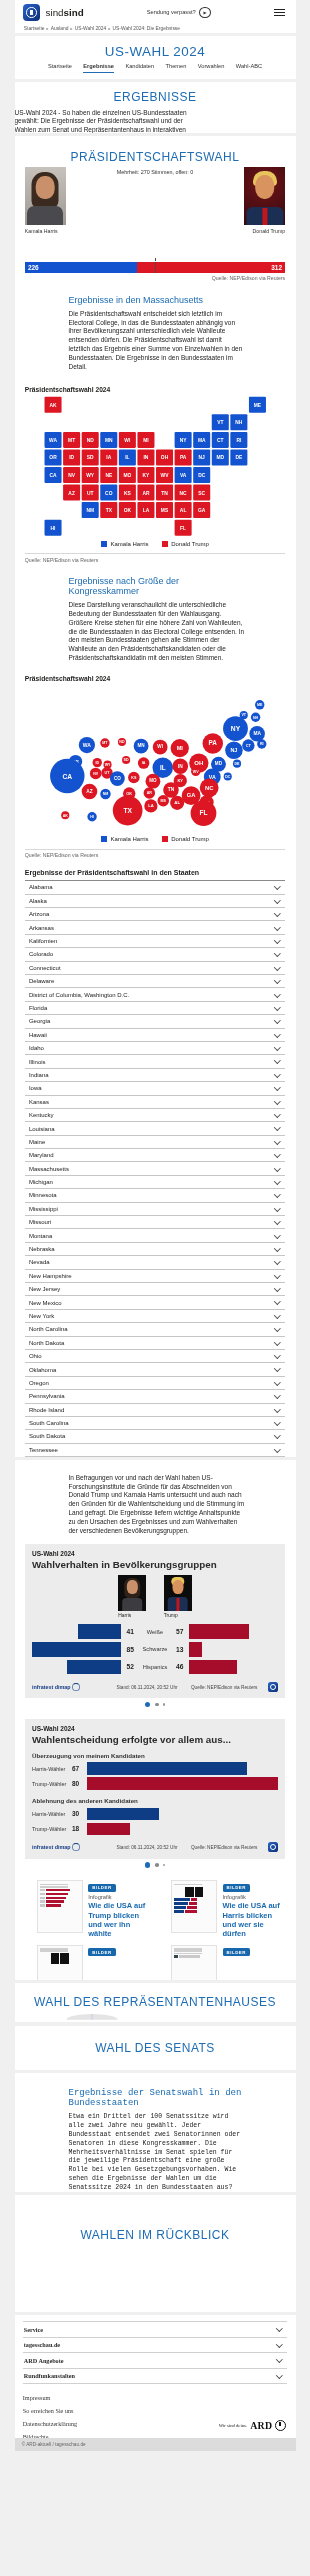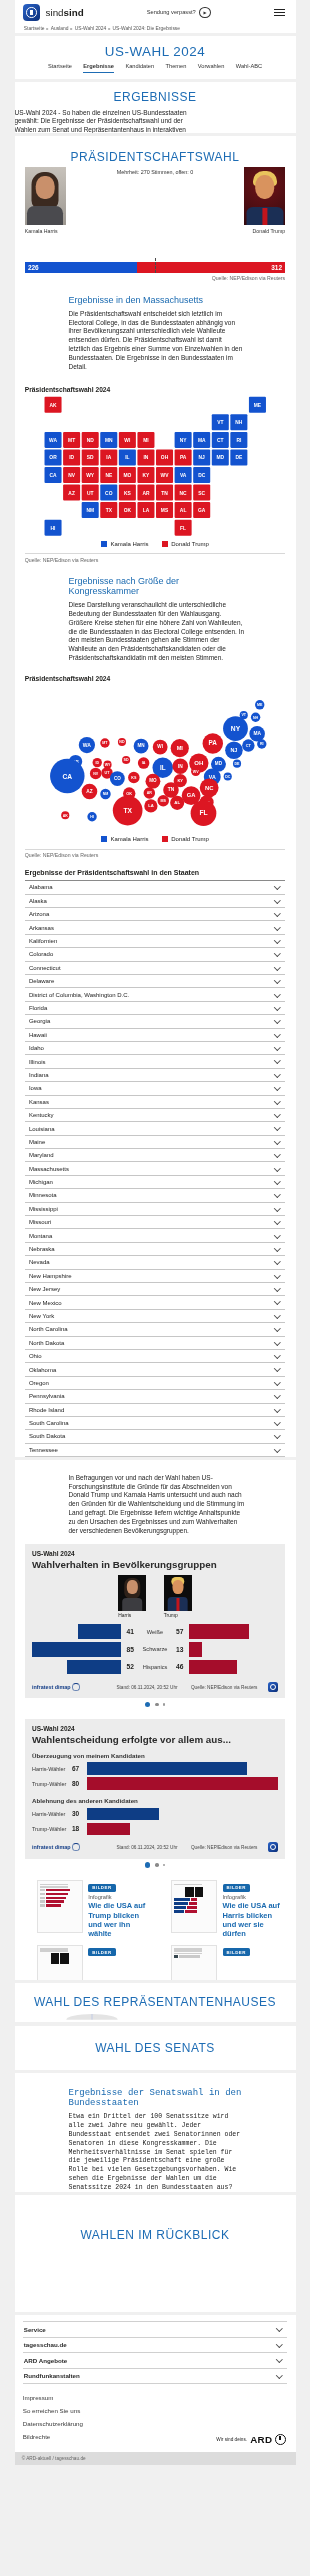--- a/index.html
+++ b/index.html
@@ -129,21 +129,21 @@
   
   .repr{height:39px;}
   .repr h2{margin-top:11.4px;}
   .arc{margin:4.1px 0 0 50px;display:block;}
   .sen{height:44px;display:flex;align-items:center;justify-content:center;}
   .senw{height:119px;}
   .senw .sect{margin-top:15.5px;font-family:Liberation Mono, monospace;}
   .rueck{height:117px;text-align:center;}
   .rueck h2{margin-top:33px;}
   
-  .foot{height:137px;}
+  .foot{height:123px;font-family:Liberation Serif, serif;}
   .facc{margin:6.2px 8.3px 0;border-top:0.5px solid #d0d0d0;}
   .facc .acc-row{height:14.5px;border-bottom:0.5px solid #d0d0d0;}
   .facc .lbl{font-size:6.2px;font-weight:bold;color:#2b2b2b;padding-left:1px;}
   .flinks{margin:7.2px 8.3px 0;}
   .flink{font-size:6.2px;color:#3a3a3a;height:13px;display:flex;align-items:center;cursor:pointer;}
   .ardlogo{position:absolute;right:9.3px;bottom:7.2px;display:flex;align-items:center;gap:3.1px;}
   .ardlogo .claim{font-size:4.7px;color:#222;}
   .ardlogo .ard{font-size:9.8px;font-weight:bold;color:#111;letter-spacing:0.3px;}
   .ardlogo .ring{width:8.8px;height:8.8px;border:1.3px solid #111;border-radius:50%;position:relative;}
   .ardlogo .ring::before{content:"";position:absolute;left:2.1px;top:1.6px;width:2.1px;height:3.6px;background:#111;}

